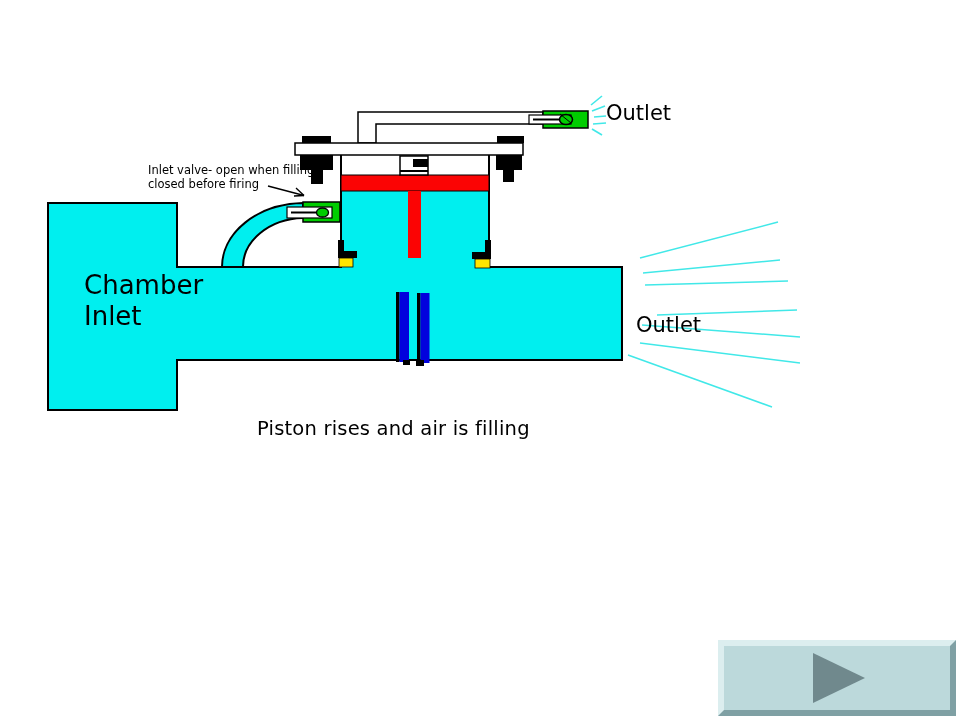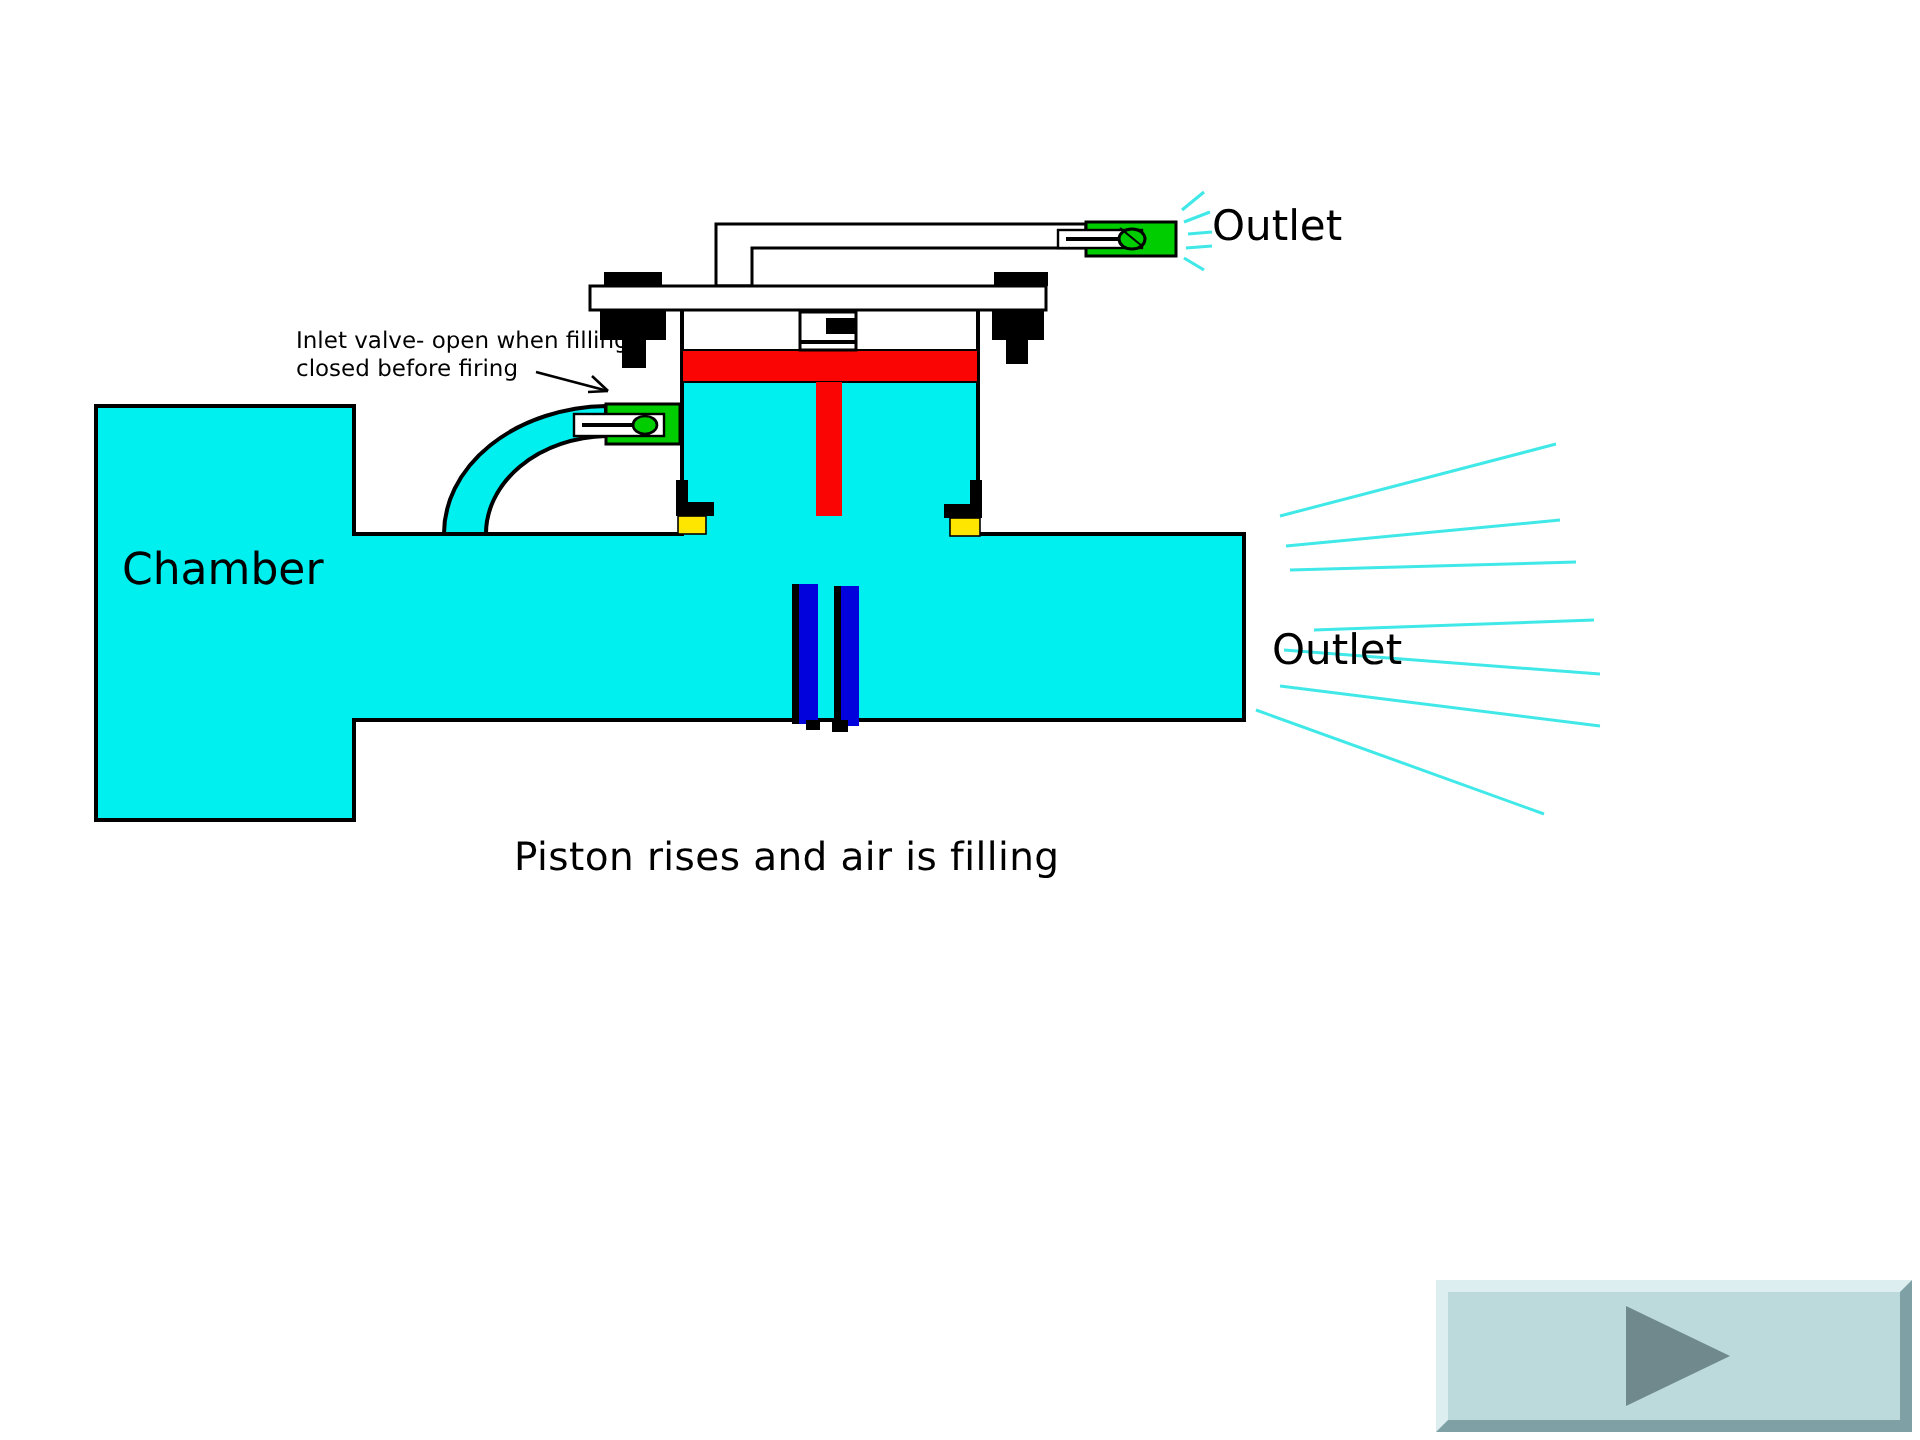--- a/index.html
+++ b/index.html
@@ -4,21 +4,21 @@
 <style>
   html,body{margin:0;padding:0;background:#fff;}
   .stage{
     position:relative;width:960px;height:720px;background:#ffffff;overflow:hidden;
     font-family:"DejaVu Sans", "Liberation Sans", sans-serif;color:#000;
   }
   .diagram-svg{position:absolute;left:0;top:0;width:960px;height:720px;}
   .lbl{position:absolute;color:#000;white-space:nowrap;}
   .lbl-pilot{left:606px;top:101px;font-size:21px;}
   .lbl-note{left:148px;top:163px;font-size:11.5px;line-height:14px;}
-  .lbl-chamber{left:61px;top:270px;font-size:22px;line-height:31px;}
+  .lbl-chamber{left:84px;top:270px;font-size:26px;line-height:31px;}
   .lbl-outlet{left:636px;top:285px;font-size:21px;margin-top:28px;}
   .lbl-caption{left:257px;top:417px;font-size:19.5px;letter-spacing:.2px;}
   .nav-button{
     position:absolute;left:718px;top:640px;width:238px;height:76px;box-sizing:border-box;
     background:#BCD9DB;border:6px solid;border-color:#DCEEEF #7FA0A4 #7FA0A4 #DCEEEF;
     cursor:pointer;
   }
   .play-triangle{
     position:absolute;left:89px;top:7px;width:0;height:0;
     border-top:25px solid transparent;border-bottom:25px solid transparent;
@@ -124,20 +124,21 @@
 
   <div class="lbl lbl-pilot">Outlet</div>
 
   <div class="lbl lbl-note">
     <div>Inlet valve- open when filling,</div>
     <div>closed before firing</div>
   </div>
 
   <div class="lbl lbl-chamber">
     <div>Chamber</div>
+    <div>Inlet</div>
   </div>
 
   <div class="lbl lbl-outlet">Outlet</div>
 
   <div class="lbl lbl-caption">Piston rises and air is filling</div>
 
   <div class="nav-button">
     <span class="play-triangle"></span>
   </div>
 

